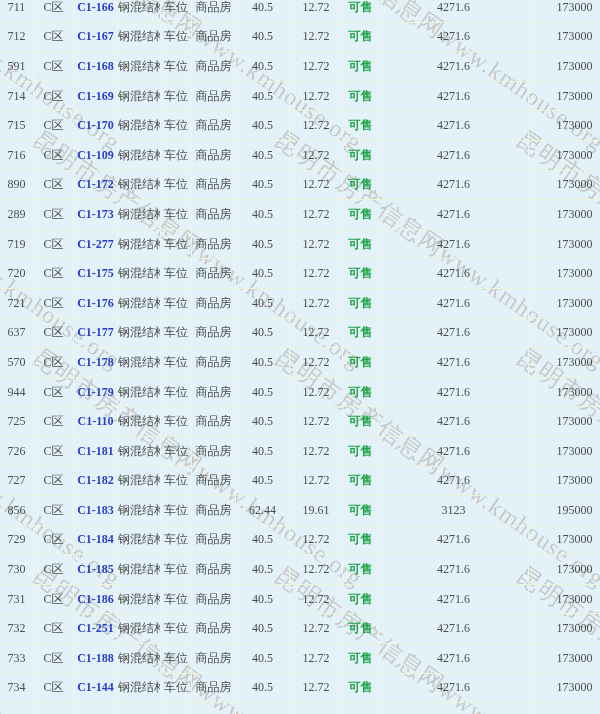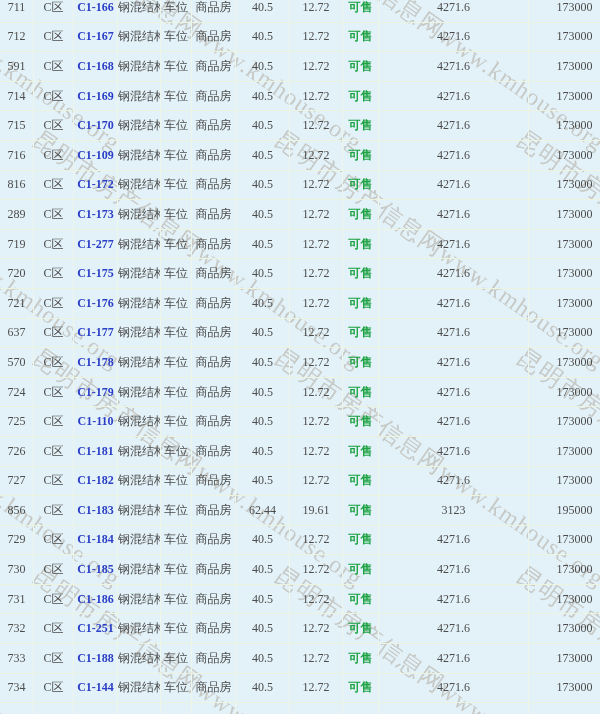--- a/index.html
+++ b/index.html
@@ -129,21 +129,21 @@
           <td class="c3">钢混结构</td>
           <td class="c4">车位</td>
           <td class="c5">商品房</td>
           <td class="c6">40.5</td>
           <td class="c7">12.72</td>
           <td class="c8 status">可售</td>
           <td class="c9">4271.6</td>
           <td class="c10">173000</td>
         </tr>
         <tr>
-          <td class="c0">816</td>
+          <td class="c0">890</td>
           <td class="c1">C区</td>
           <td class="c2"><a href="#" class="unit-link">C1-172</a></td>
           <td class="c3">钢混结构</td>
           <td class="c4">车位</td>
           <td class="c5">商品房</td>
           <td class="c6">40.5</td>
           <td class="c7">12.72</td>
           <td class="c8 status">可售</td>
           <td class="c9">4271.6</td>
           <td class="c10">173000</td>
@@ -220,21 +220,21 @@
           <td class="c3">钢混结构</td>
           <td class="c4">车位</td>
           <td class="c5">商品房</td>
           <td class="c6">40.5</td>
           <td class="c7">12.72</td>
           <td class="c8 status">可售</td>
           <td class="c9">4271.6</td>
           <td class="c10">173000</td>
         </tr>
         <tr>
-          <td class="c0">724</td>
+          <td class="c0">944</td>
           <td class="c1">C区</td>
           <td class="c2"><a href="#" class="unit-link">C1-179</a></td>
           <td class="c3">钢混结构</td>
           <td class="c4">车位</td>
           <td class="c5">商品房</td>
           <td class="c6">40.5</td>
           <td class="c7">12.72</td>
           <td class="c8 status">可售</td>
           <td class="c9">4271.6</td>
           <td class="c10">173000</td>

